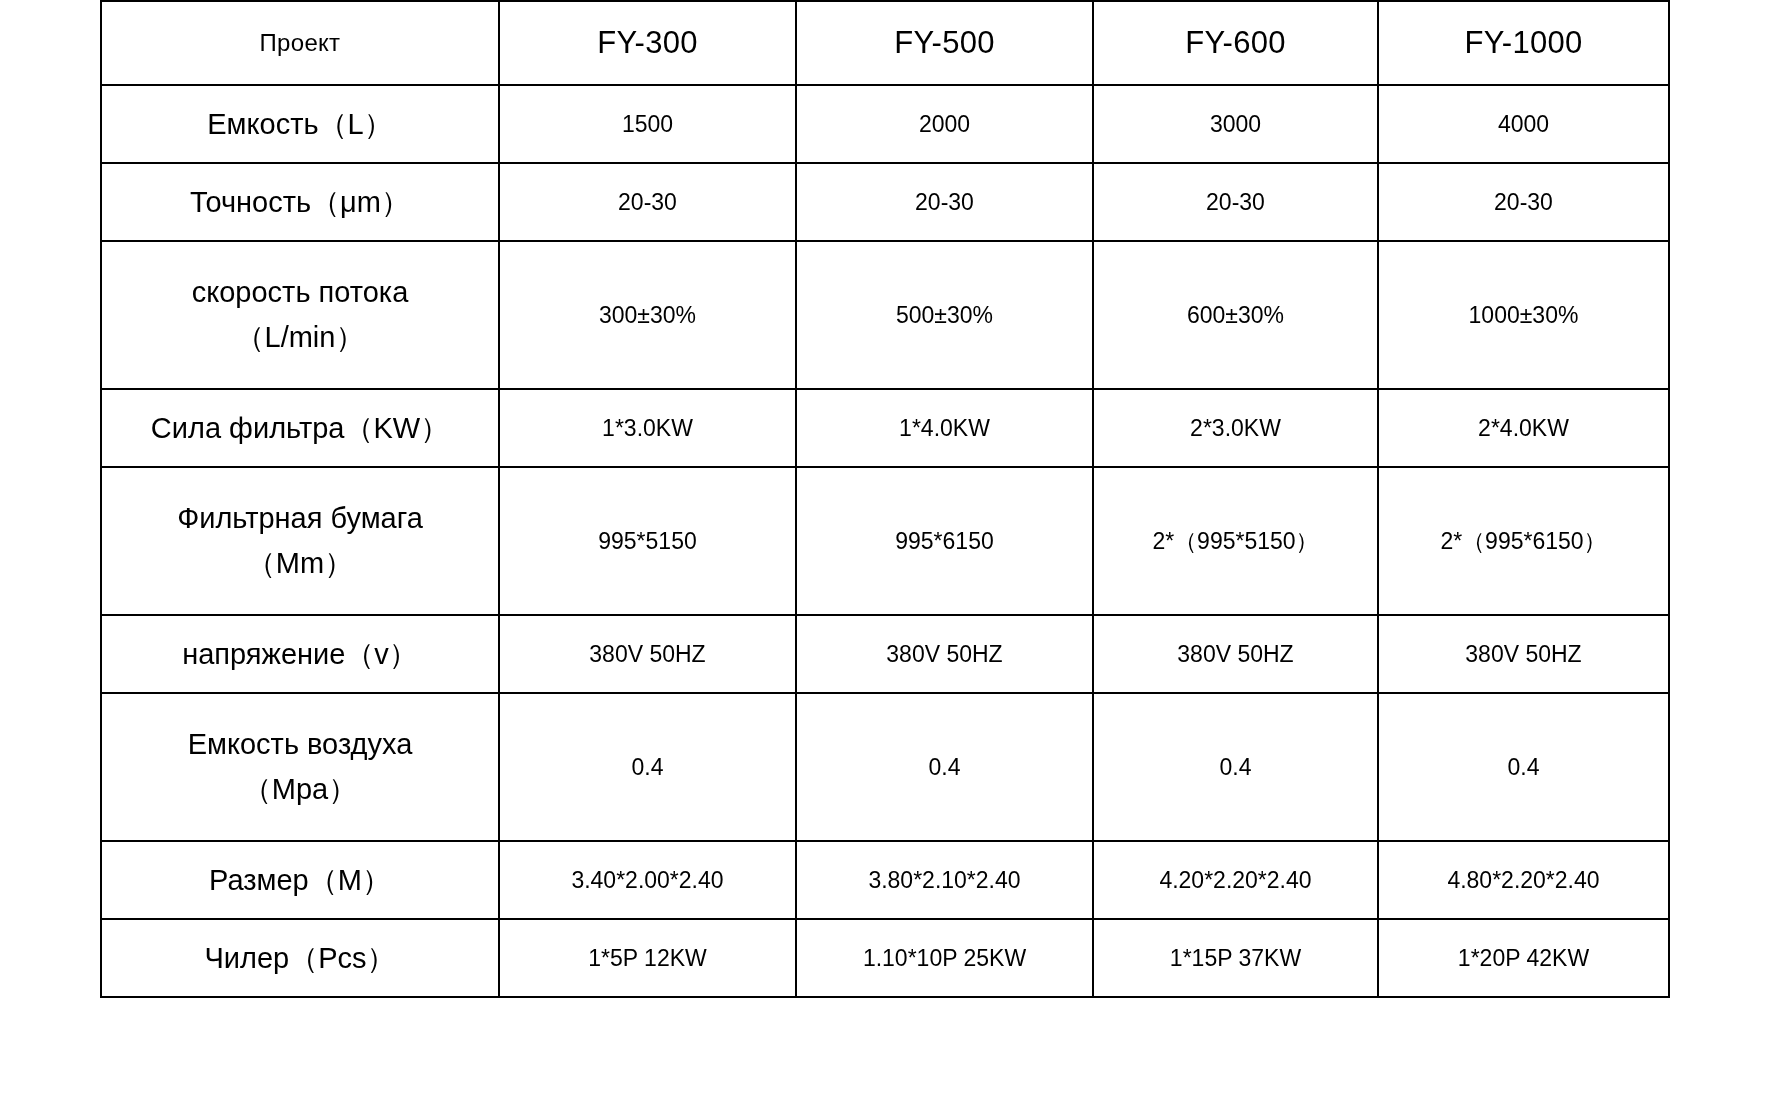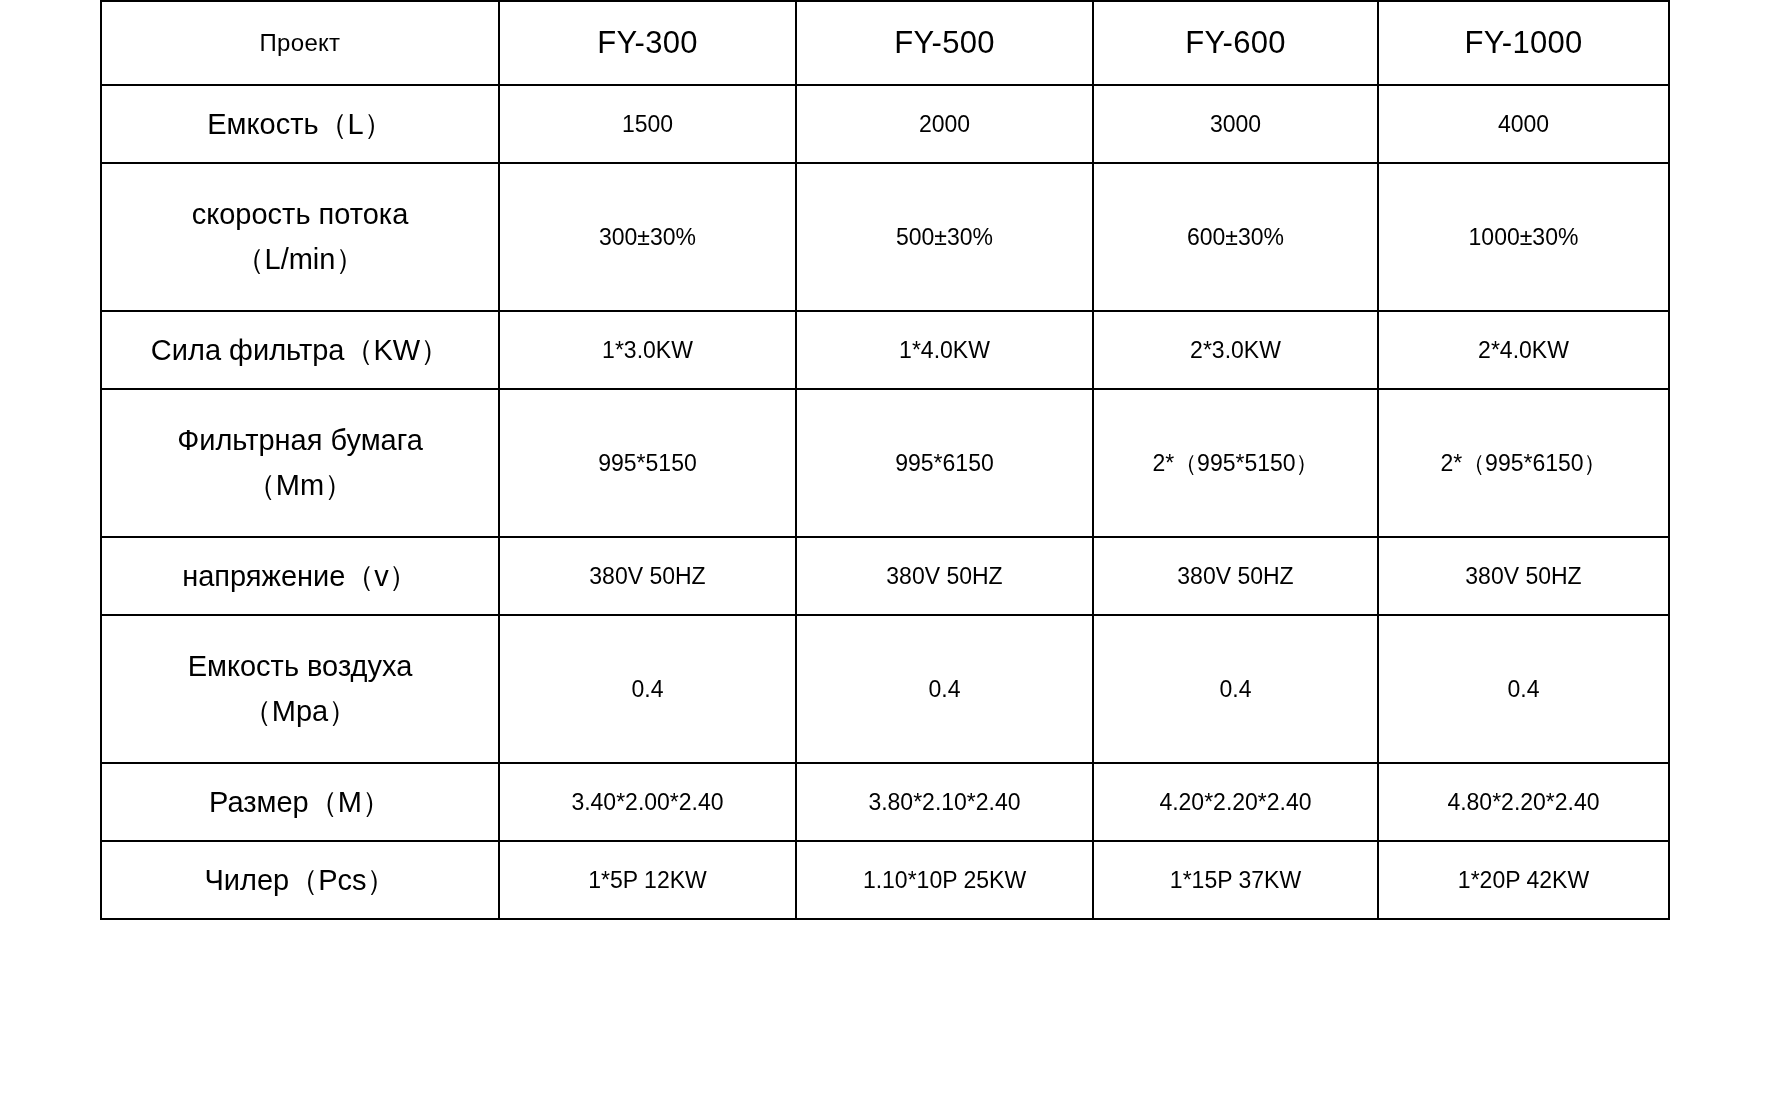--- a/index.html
+++ b/index.html
@@ -92,20 +92,27 @@
       </tr>
     </thead>
     <tbody>
       <tr class="r1">
         <td class="label">Емкость（L）</td>
         <td class="val">1500</td>
         <td class="val">2000</td>
         <td class="val">3000</td>
         <td class="val">4000</td>
       </tr>
+      <tr class="r2">
+        <td class="label">Точность（μm）</td>
+        <td class="val">20-30</td>
+        <td class="val">20-30</td>
+        <td class="val">20-30</td>
+        <td class="val">20-30</td>
+      </tr>
       <tr class="r3">
         <td class="label two-line">
           <span class="l1">скорость потока</span>
           <span class="l2">（L/min）</span>
         </td>
         <td class="val">300±30%</td>
         <td class="val">500±30%</td>
         <td class="val">600±30%</td>
         <td class="val">1000±30%</td>
       </tr>

